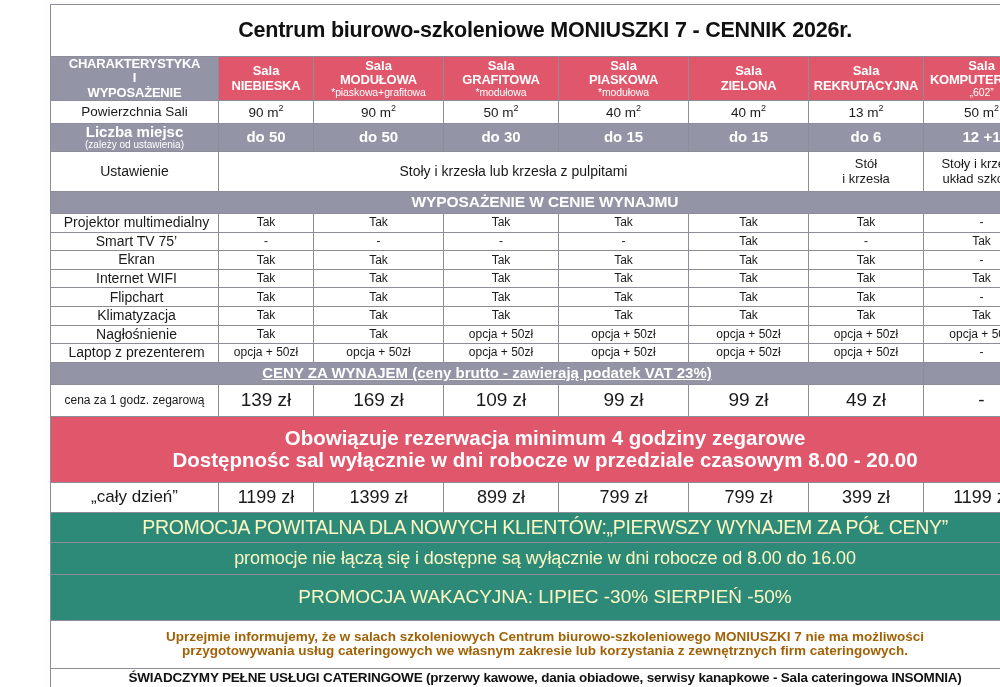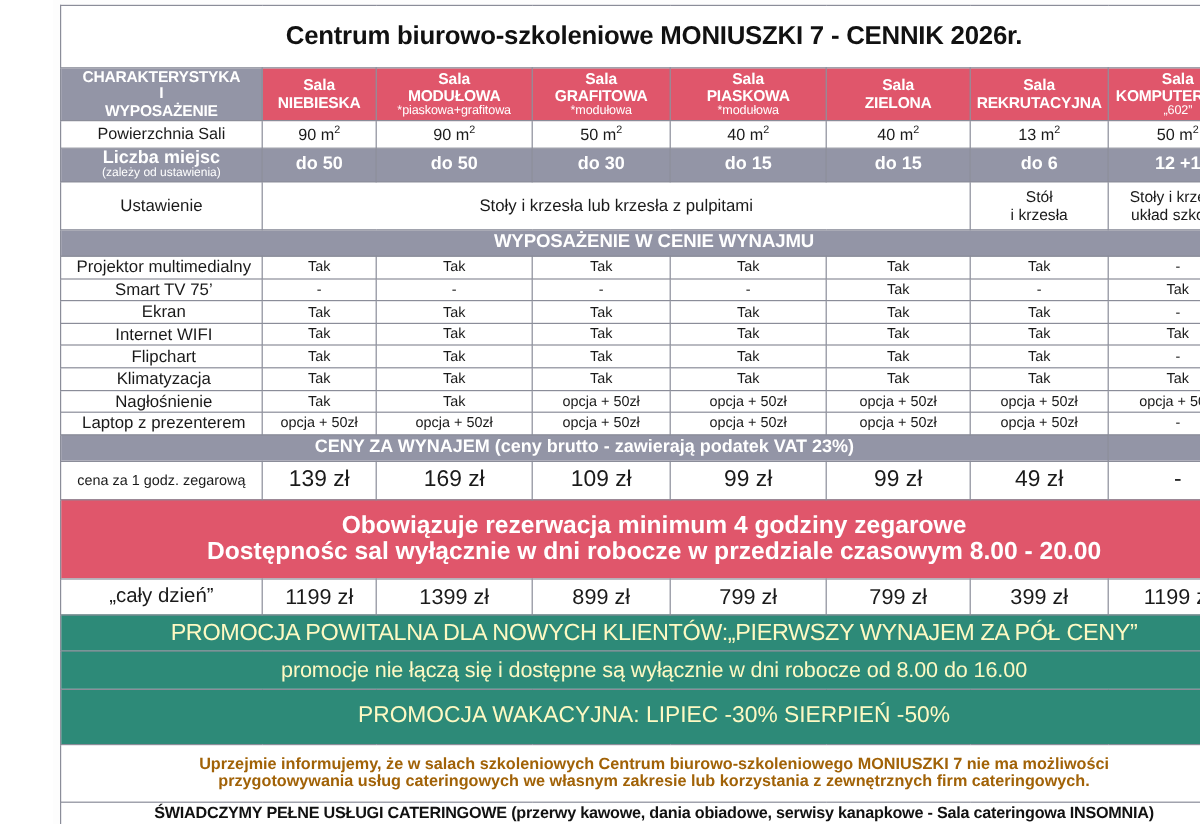--- a/index.html
+++ b/index.html
@@ -104,21 +104,21 @@
   .r-seats .lbl span.note { display:block; font-size:10px; font-weight:normal; }
 
   .r-setup td { height: 40px; font-size: 14px; }
   .r-setup .two span { display:block; font-size: 13px; }
 
   .band-row td { height: 22px; font-size: 15.5px; letter-spacing:-0.1px; }
 
   .r-eq td { height: 18.6px; font-size: 12px; }
   .r-eq td.lbl { text-align: center; padding-left: 7px; font-size: 14px; }
 
-  .price-band td { height: 22px; font-size: 15px; }
+  .price-band td { height: 22px; font-size: 15px; text-decoration: underline; }
 
   .r-hour td { height: 32px; font-size: 19px; }
   .r-hour td.lbl { font-size: 12px; }
 
   .r-notice td { height: 66px; font-size: 20.5px; line-height: 1.45; padding: 2px 10px; }
   .r-notice .l { display:block; }
 
   .r-day td { height: 30px; font-size: 18px; }
   .r-day td.lbl { font-size: 17px; }
 

